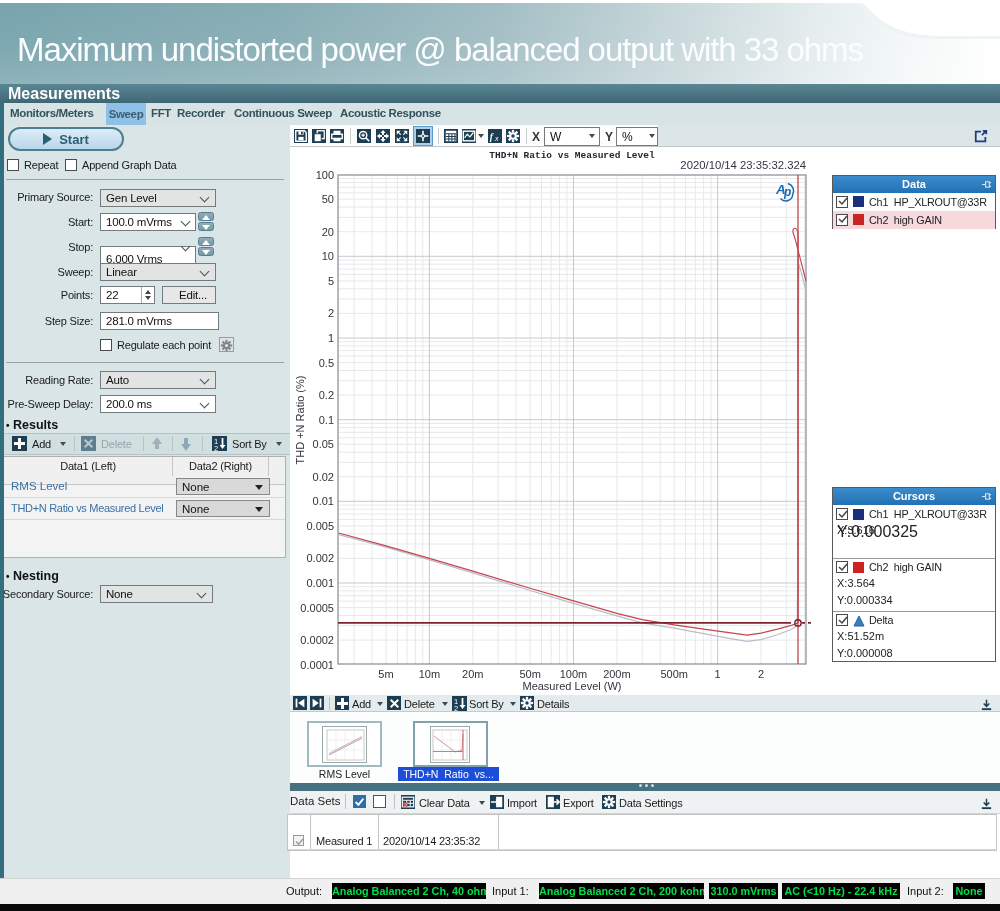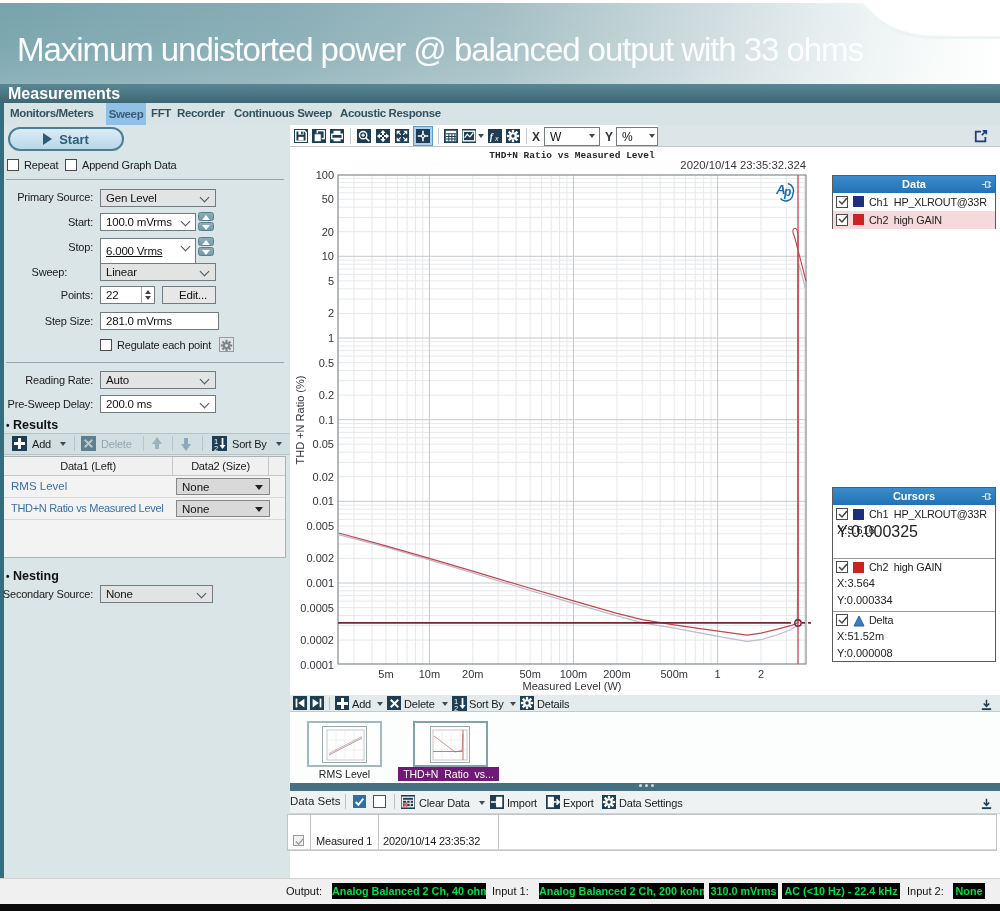--- a/index.html
+++ b/index.html
@@ -75,31 +75,31 @@
 <div class="chev" style="left:182px;top:218px;"></div>
 <div class="ab" style="left:198px;top:212px;width:16px;height:19px;">
       <div class="ab" style="left:0;top:0;width:16px;height:9px;background:linear-gradient(#8fadb7,#7499a7);border:1px solid #587f8f;border-radius:2.5px;">
         <span class="ab" style="left:3px;top:2px;width:0;height:0;border-left:4.5px solid transparent;border-right:4.5px solid transparent;border-bottom:5px solid #fff;"></span>
       </div>
       <div class="ab" style="left:0;top:10px;width:16px;height:9px;background:linear-gradient(#8fadb7,#7499a7);border:1px solid #587f8f;border-radius:2.5px;">
         <span class="ab" style="left:3px;top:2px;width:0;height:0;border-left:4.5px solid transparent;border-right:4.5px solid transparent;border-top:5px solid #fff;"></span>
       </div>
     </div>
 <div class="ab lbl" style="right:907px;top:241px;white-space:nowrap;">Stop:</div>
-<div class="fld white" style="left:100px;top:238px;width:96px;height:26px;text-decoration:underline;">6.000 Vrms</div>
+<div class="fld white" style="left:100px;top:246px;width:96px;height:26px;">6.000 Vrms</div>
 <div class="chev" style="left:182px;top:243px;"></div>
 <div class="ab" style="left:198px;top:237px;width:16px;height:19px;">
       <div class="ab" style="left:0;top:0;width:16px;height:9px;background:linear-gradient(#8fadb7,#7499a7);border:1px solid #587f8f;border-radius:2.5px;">
         <span class="ab" style="left:3px;top:2px;width:0;height:0;border-left:4.5px solid transparent;border-right:4.5px solid transparent;border-bottom:5px solid #fff;"></span>
       </div>
       <div class="ab" style="left:0;top:10px;width:16px;height:9px;background:linear-gradient(#8fadb7,#7499a7);border:1px solid #587f8f;border-radius:2.5px;">
         <span class="ab" style="left:3px;top:2px;width:0;height:0;border-left:4.5px solid transparent;border-right:4.5px solid transparent;border-top:5px solid #fff;"></span>
       </div>
     </div>
-<div class="ab lbl" style="right:933px;top:266px;white-space:nowrap;padding-left:32px;">Sweep:</div>
+<div class="ab lbl" style="right:907px;top:266px;white-space:nowrap;padding-left:32px;">Sweep:</div>
 <div class="fld gray" style="left:100px;top:263px;width:116px;height:18px;">Linear<div class="chev" style="right:7px;top:4px;"></div></div>
 <div class="ab lbl" style="right:907px;top:289px;white-space:nowrap;">Points:</div>
 <div class="fld white" style="left:100px;top:286px;width:55px;height:18px;">22</div>
 <div class="ab" style="left:141px;top:287px;width:13px;height:16px;border-left:1px solid #aaa;">
  <span class="ab" style="left:3px;top:3px;width:0;height:0;border-left:3px solid transparent;border-right:3px solid transparent;border-bottom:4px solid #444;"></span>
  <span class="ab" style="left:3px;top:9px;width:0;height:0;border-left:3px solid transparent;border-right:3px solid transparent;border-top:4px solid #444;"></span>
     </div>
 <div class="fld" style="left:162px;top:286px;width:54px;height:18px;background:#e7e7e7;justify-content:center;padding-left:8px;">Edit...</div>
 <div class="ab lbl" style="right:907px;top:315px;white-space:nowrap;">Step Size:</div>
 <div class="fld white" style="left:100px;top:312px;width:119px;height:18px;">281.0 mVrms</div>
@@ -151,25 +151,25 @@
 <div class="ab nv" style="left:212px;top:436px;width:15px;height:15px;"><svg width="15" height="15" viewBox="0 0 15 15">
         <rect width="15" height="15" fill="#1d3d52"></rect>
         <text x="2" y="7.5" font-size="7.5" fill="#fff" font-family="Liberation Sans, sans-serif">1</text>
         <text x="2" y="14.5" font-size="7.5" fill="#fff" font-family="Liberation Sans, sans-serif">2</text>
         <path d="M10.5 2v7.5" stroke="#fff" stroke-width="1.8"></path>
         <path d="M7.5 9l3 4 3-4z" fill="#fff"></path>
       </svg></div>
 <div class="ab lbl" style="left:232px;top:438px;">Sort By</div>
 <div class="dda" style="left:276px;top:442px;"></div>
 <div class="ab" style="left:4px;top:456px;width:282px;height:102px;background:#f3f3f3;border:1px solid #b0b0b0;border-left:none;">
- <div class="ab" style="left:0;top:0;width:100%;height:19px;background:#f0f0f0;border-bottom:1px solid #c6c6c6;">
+ <div class="ab" style="left:0;top:0;width:100%;height:28px;background:#f0f0f0;border-bottom:1px solid #c6c6c6;">
    <div class="ab" style="left:168px;top:0;width:1px;height:19px;background:#c6c6c6"></div>
    <div class="ab" style="left:264px;top:0;width:1px;height:19px;background:#c6c6c6"></div>
    <div class="ab lbl" style="left:0;top:3px;width:168px;text-align:center;">Data1 (Left)</div>
-   <div class="ab lbl" style="left:168px;top:3px;width:97px;text-align:center;">Data2 (Size)</div>
+   <div class="ab lbl" style="left:168px;top:3px;width:97px;text-align:center;">Data2 (Right)</div>
  </div>
  <div class="ab" style="left:0;top:19px;width:100%;height:22px;border-bottom:1px solid #d8d8d8;">
    <div class="ab" style="left:7px;top:4px;font-size:11.5px;color:#3b6fa5;">RMS Level</div>
    <div class="ab" style="left:172px;top:2px;width:94px;height:17px;background:#d9d9d9;border:1px solid #878787;">
      <span class="ab" style="left:5px;top:2px;font-size:11.5px;color:#111;">None</span>
      <span class="ab" style="right:6px;top:6px;width:0;height:0;border-left:4.5px solid transparent;border-right:4.5px solid transparent;border-top:5px solid #222;"></span>
         </div>
  </div>
  <div class="ab" style="left:0;top:41px;width:100%;height:22px;border-bottom:1px solid #d8d8d8;">
    <div class="ab" style="left:7px;top:4px;font-size:11px;letter-spacing:-0.3px;white-space:nowrap;color:#3b6fa5;">THD+N Ratio vs Measured Level</div>
@@ -534,21 +534,21 @@
  <div class="ab" style="left:15px;top:3px;width:40px;height:37px;border:1px solid #9aa;background:#fff;">
   <svg width="40" height="37">
           <rect x="2" y="3" width="34" height="30" fill="none" stroke="#bbb" stroke-width="0.8"></rect>
           <path d="M2 13h34M2 23h34M11 3v30M20 3v30M29 3v30" stroke="#e6e6e6" stroke-width="0.6"></path>
           <path d="M3 9 L24 25 L31 23.5 L32 7" stroke="#d08888" stroke-width="0.9" fill="none"></path>
           <path d="M32 3v30" stroke="#c55" stroke-width="0.9"></path>
           <path d="M2 24.5h30" stroke="#a66" stroke-width="0.8"></path>
         </svg>
  </div>
     </div>
-<div class="ab" style="left:398px;top:767px;width:101px;height:14px;background:#701a75;text-align:center;font-size:10.5px;color:#fff;line-height:14px;">THD+N&nbsp; Ratio&nbsp; vs...</div>
+<div class="ab" style="left:398px;top:767px;width:101px;height:14px;background:#1d4ed8;text-align:center;font-size:10.5px;color:#fff;line-height:14px;">THD+N&nbsp; Ratio&nbsp; vs...</div>
 <div class="ab" style="left:493px;top:776px;font-size:9px;color:#8a9aa0;letter-spacing:2px;">...</div>
 <div class="ab" style="left:290px;top:783px;width:710px;height:8px;background:#477080;">
  <span class="ab" style="left:349px;top:1px;width:3px;height:3px;background:#cfdde2;border-radius:50%;"></span>
  <span class="ab" style="left:355px;top:1px;width:3px;height:3px;background:#cfdde2;border-radius:50%;"></span>
  <span class="ab" style="left:361px;top:1px;width:3px;height:3px;background:#cfdde2;border-radius:50%;"></span>
 </div>
 <div class="ab" style="left:290px;top:791px;width:710px;height:23px;background:#eef2f3;border-bottom:1px solid #ccd4d6;"></div>
 <div class="ab" style="left:290px;top:795px;font-size:11.5px;color:#222;">Data Sets</div>
 <div class="sep" style="left:345px;top:794px;height:15px;"></div>
 <div class="ab" style="left:353px;top:795px;width:13px;height:13px;background:#2d6da8;border:1px solid #2d6da8;">

